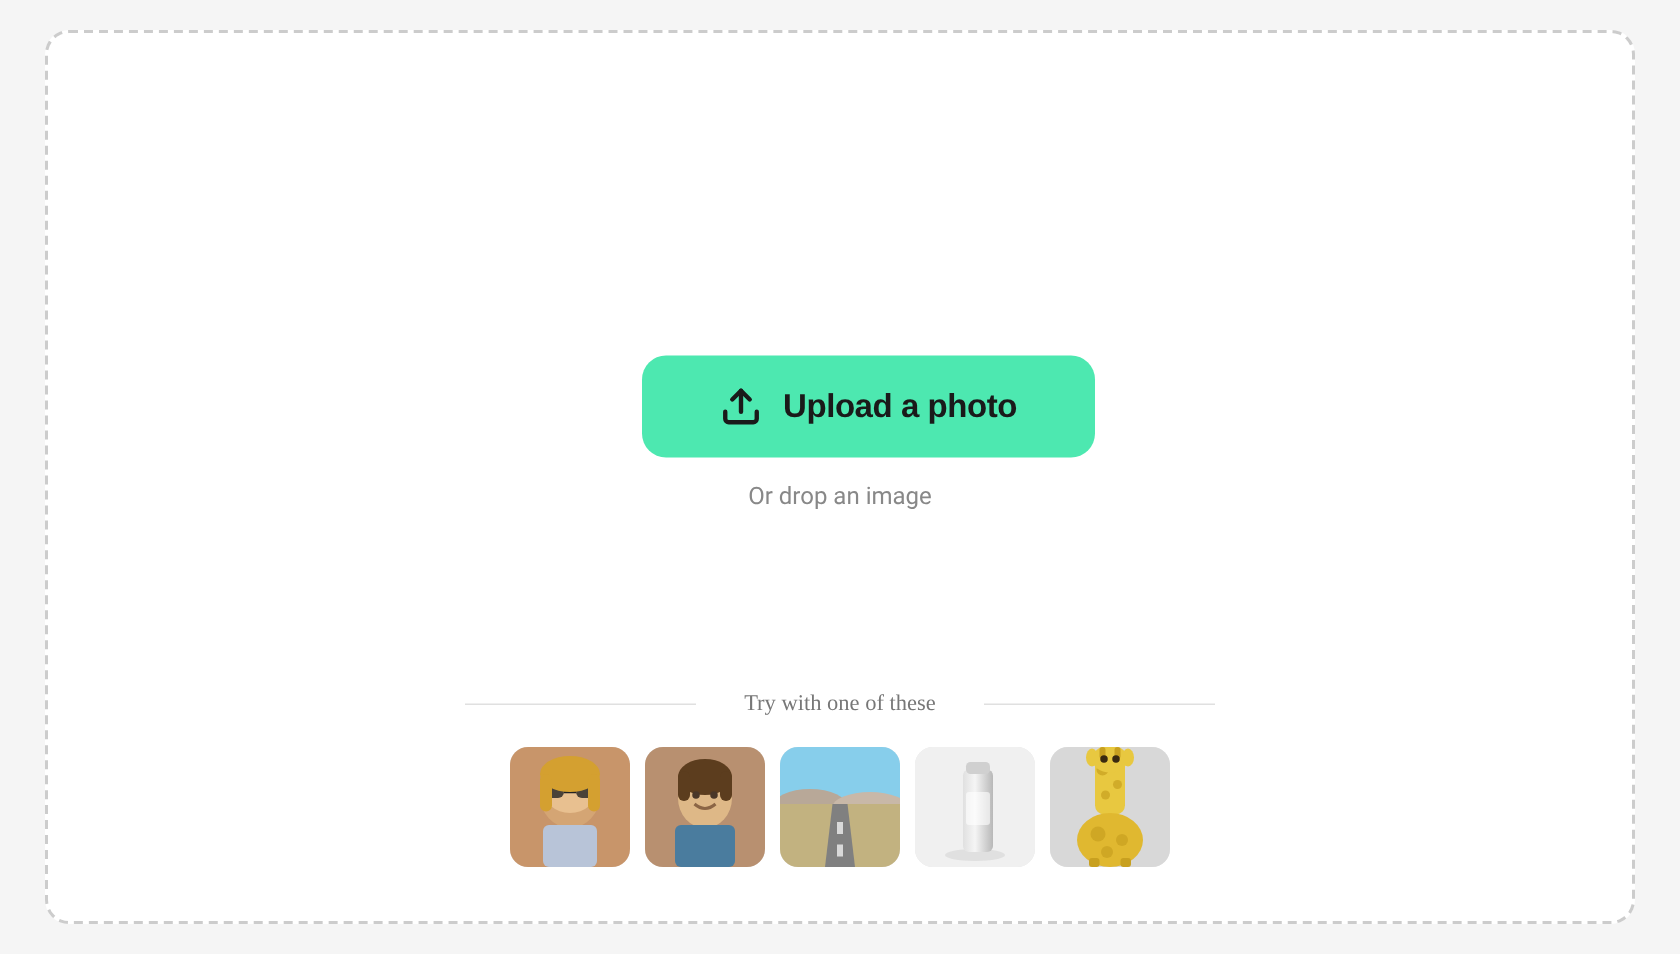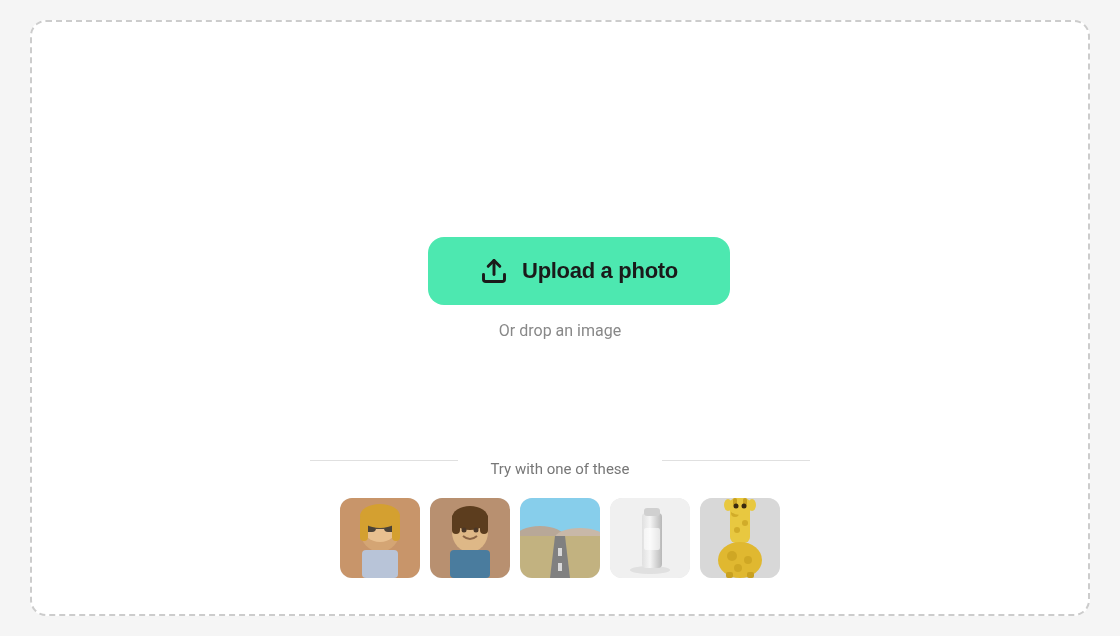--- a/index.html
+++ b/index.html
@@ -82,22 +82,24 @@
       gap: 20px;
       position: absolute;
       bottom: 36px;
       left: 50%;
       transform: translateX(-50%);
       width: 500px;
     }
 
     .sample-divider {
       display: flex;
+      align-items: center;
       width: 100%;
       gap: 32px;
+      font-family: Liberation Serif, serif;
     }
 
     .divider-line {
       flex: 1;
       height: 1px;
       background: #e0e0e0;
     }
 
     .sample-label {
       font-size: 15px;

